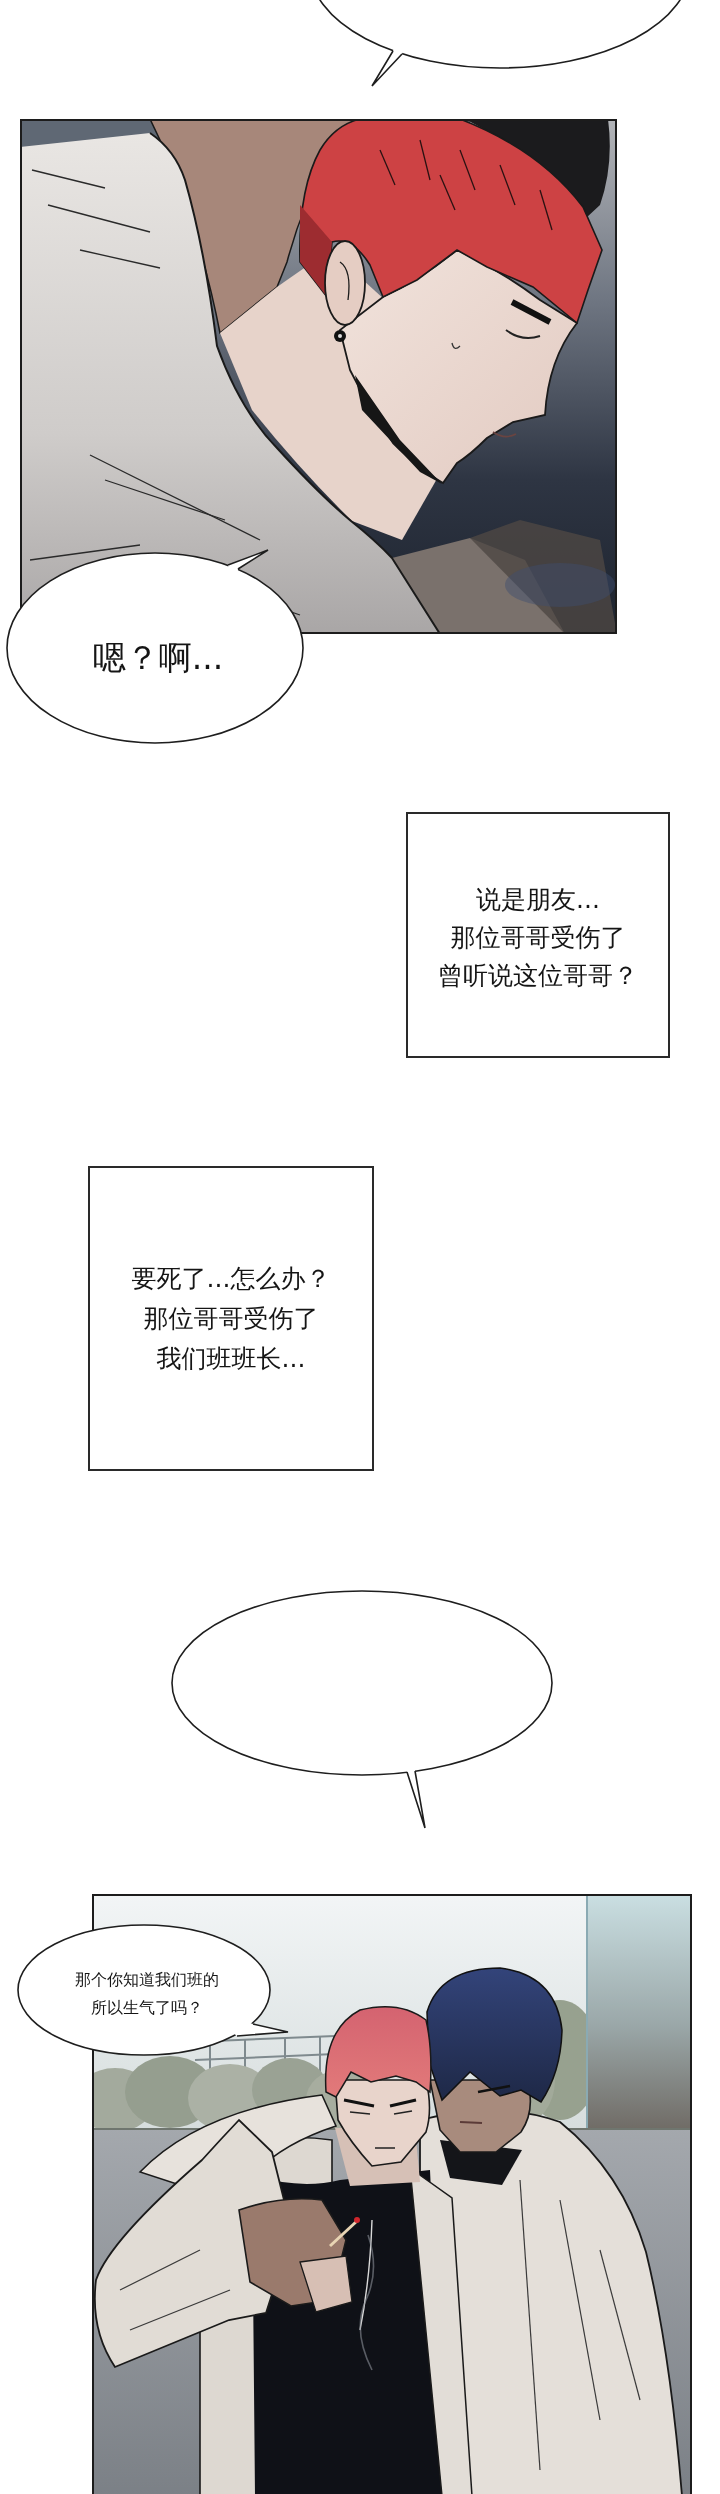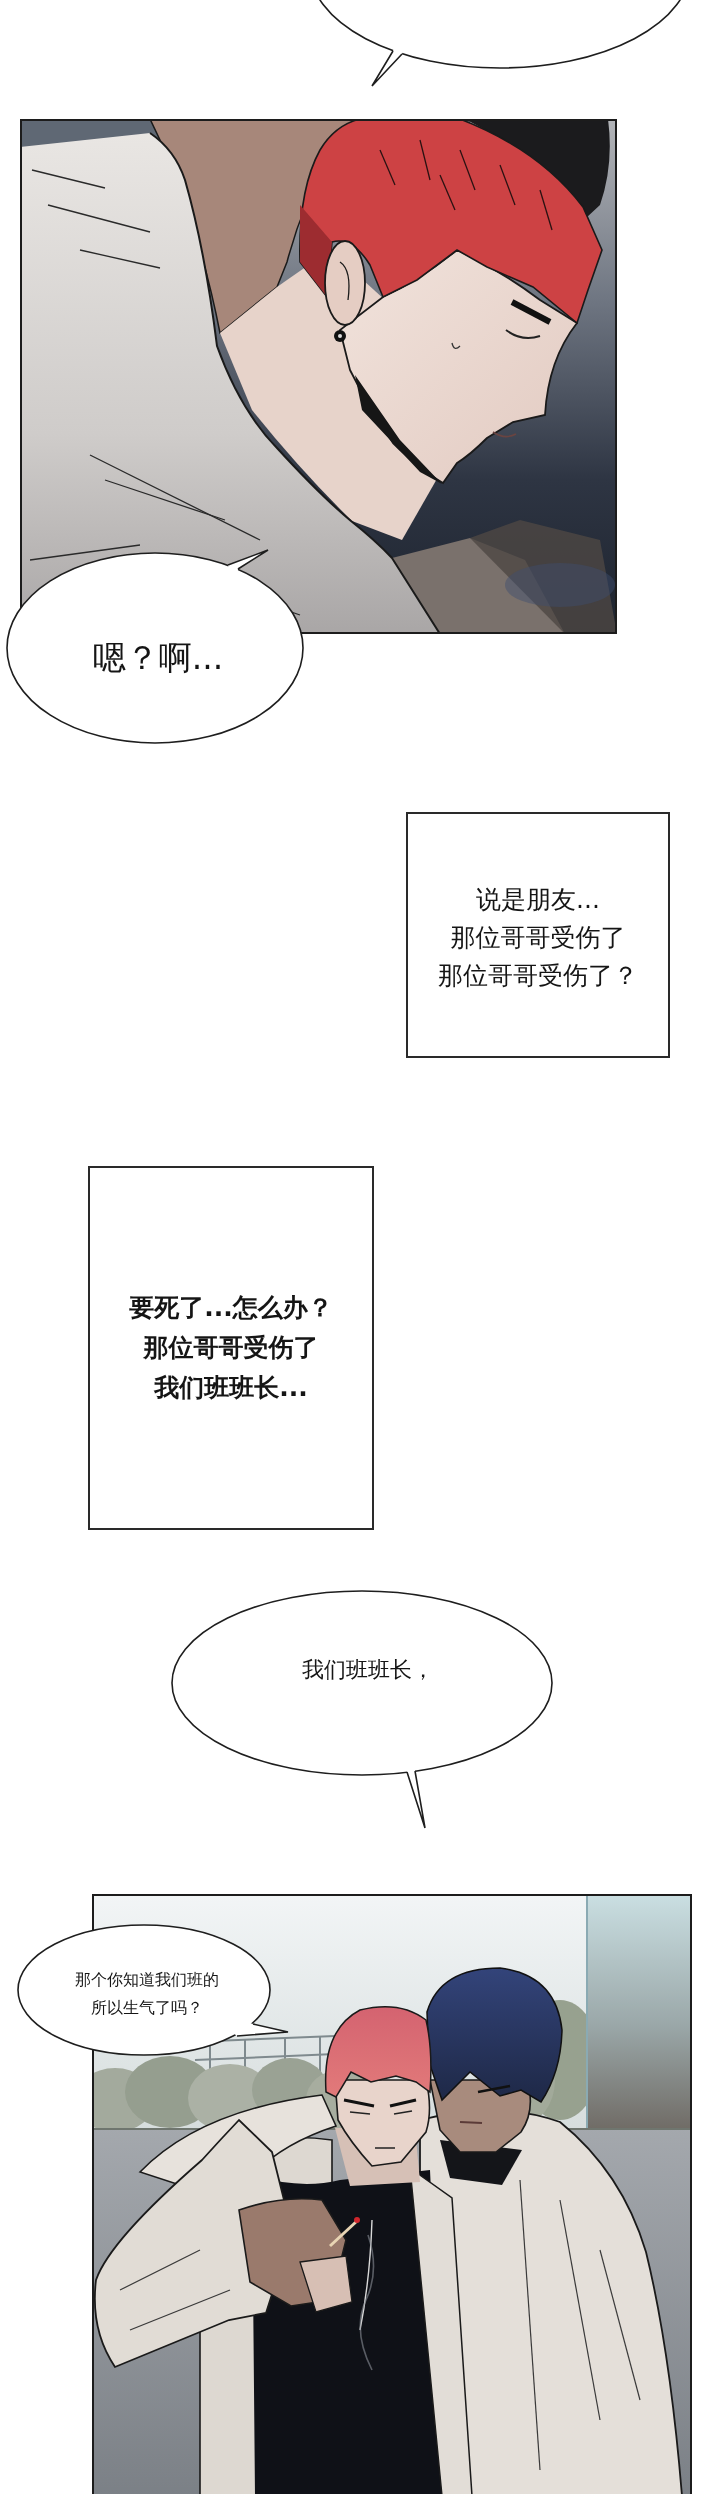--- a/index.html
+++ b/index.html
@@ -119,38 +119,37 @@
     <ellipse cx="155" cy="648" rx="148" ry="95" fill="#fff" stroke="#1e1e1e" stroke-width="1.6"></ellipse>
     <polygon points="229,572 228,565 268,550 238,569 237,575" fill="#fff"></polygon>
     <polyline points="228,565 268,550 238,569" fill="none" stroke="#1e1e1e" stroke-width="1.6"></polyline>
   </svg>
 </div>
 <div class="txt t-hmm" style="left:10px; top:640px; width:296px;">嗯？啊...</div>
 
 <div class="caption-box cap1" style="left:406px; top:812px; width:264px; height:246px; padding-top:6px;">
   <span class="line">说是朋友...</span>
   <span class="line">那位哥哥受伤了</span>
-  <span class="line">那位哥哥受伤了？</span>
-</div>
-
-<div class="caption-box cap2" style="left:88px; top:1166px; width:286px; height:364px; padding-top:0;font-weight:bold;">
+  <span class="line">曾听说这位哥哥？</span>
+</div>
+
+<div class="caption-box cap2" style="left:88px; top:1166px; width:286px; height:305px; padding-top:0;">
   <span class="line">要死了...怎么办？</span>
   <span class="line">那位哥哥受伤了</span>
   <span class="line">我们班班长...</span>
 </div>
 
 <div class="bubble" style="left:165px; top:1585px; width:395px; height:250px;">
   <svg viewBox="165 1585 395 250" preserveAspectRatio="none">
     <ellipse cx="362" cy="1683" rx="190" ry="92" fill="#fff" stroke="#1e1e1e" stroke-width="1.6"></ellipse>
     <polygon points="407,1766 407,1772 425,1828 415,1771 415,1765" fill="#fff"></polygon>
     <polyline points="407,1772 425,1828 415,1771" fill="none" stroke="#1e1e1e" stroke-width="1.6"></polyline>
   </svg>
 </div>
 <div class="txt t-monitor" style="left:258px; top:1651px; width:220px;">
-  <span class="line">我们班班长，</span>
 </div>
 
 <div class="panel" style="left:92px; top:1894px; width:600px; height:600px;">
   <svg viewBox="92 1894 600 600" preserveAspectRatio="none">
     <defs>
       <linearGradient id="p2sky" x1="0" y1="0" x2="0" y2="1">
         <stop offset="0" stop-color="#f2f5f6"></stop>
         <stop offset="1" stop-color="#d6dddd"></stop>
       </linearGradient>
       <linearGradient id="p2wall" x1="0" y1="0" x2="0" y2="1">

